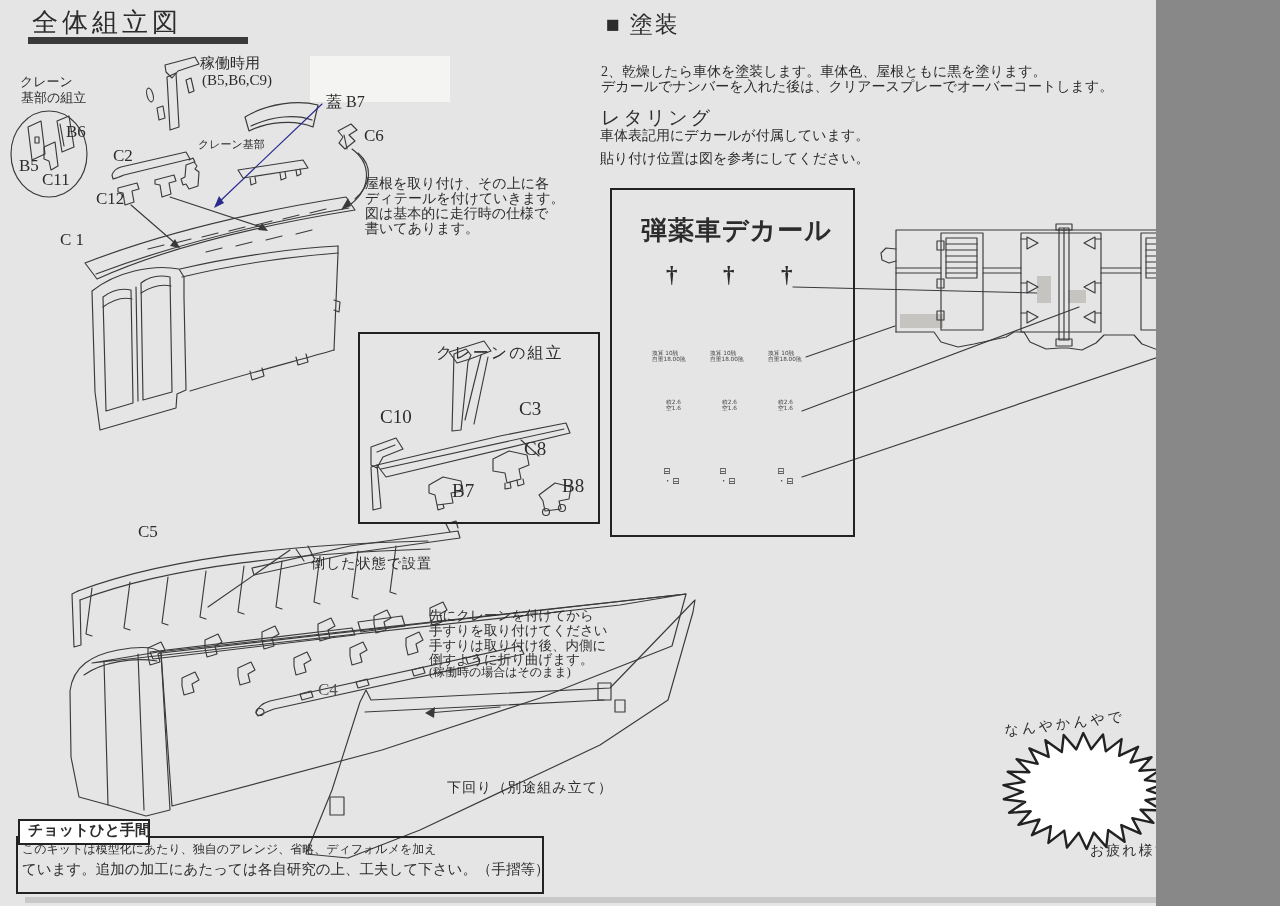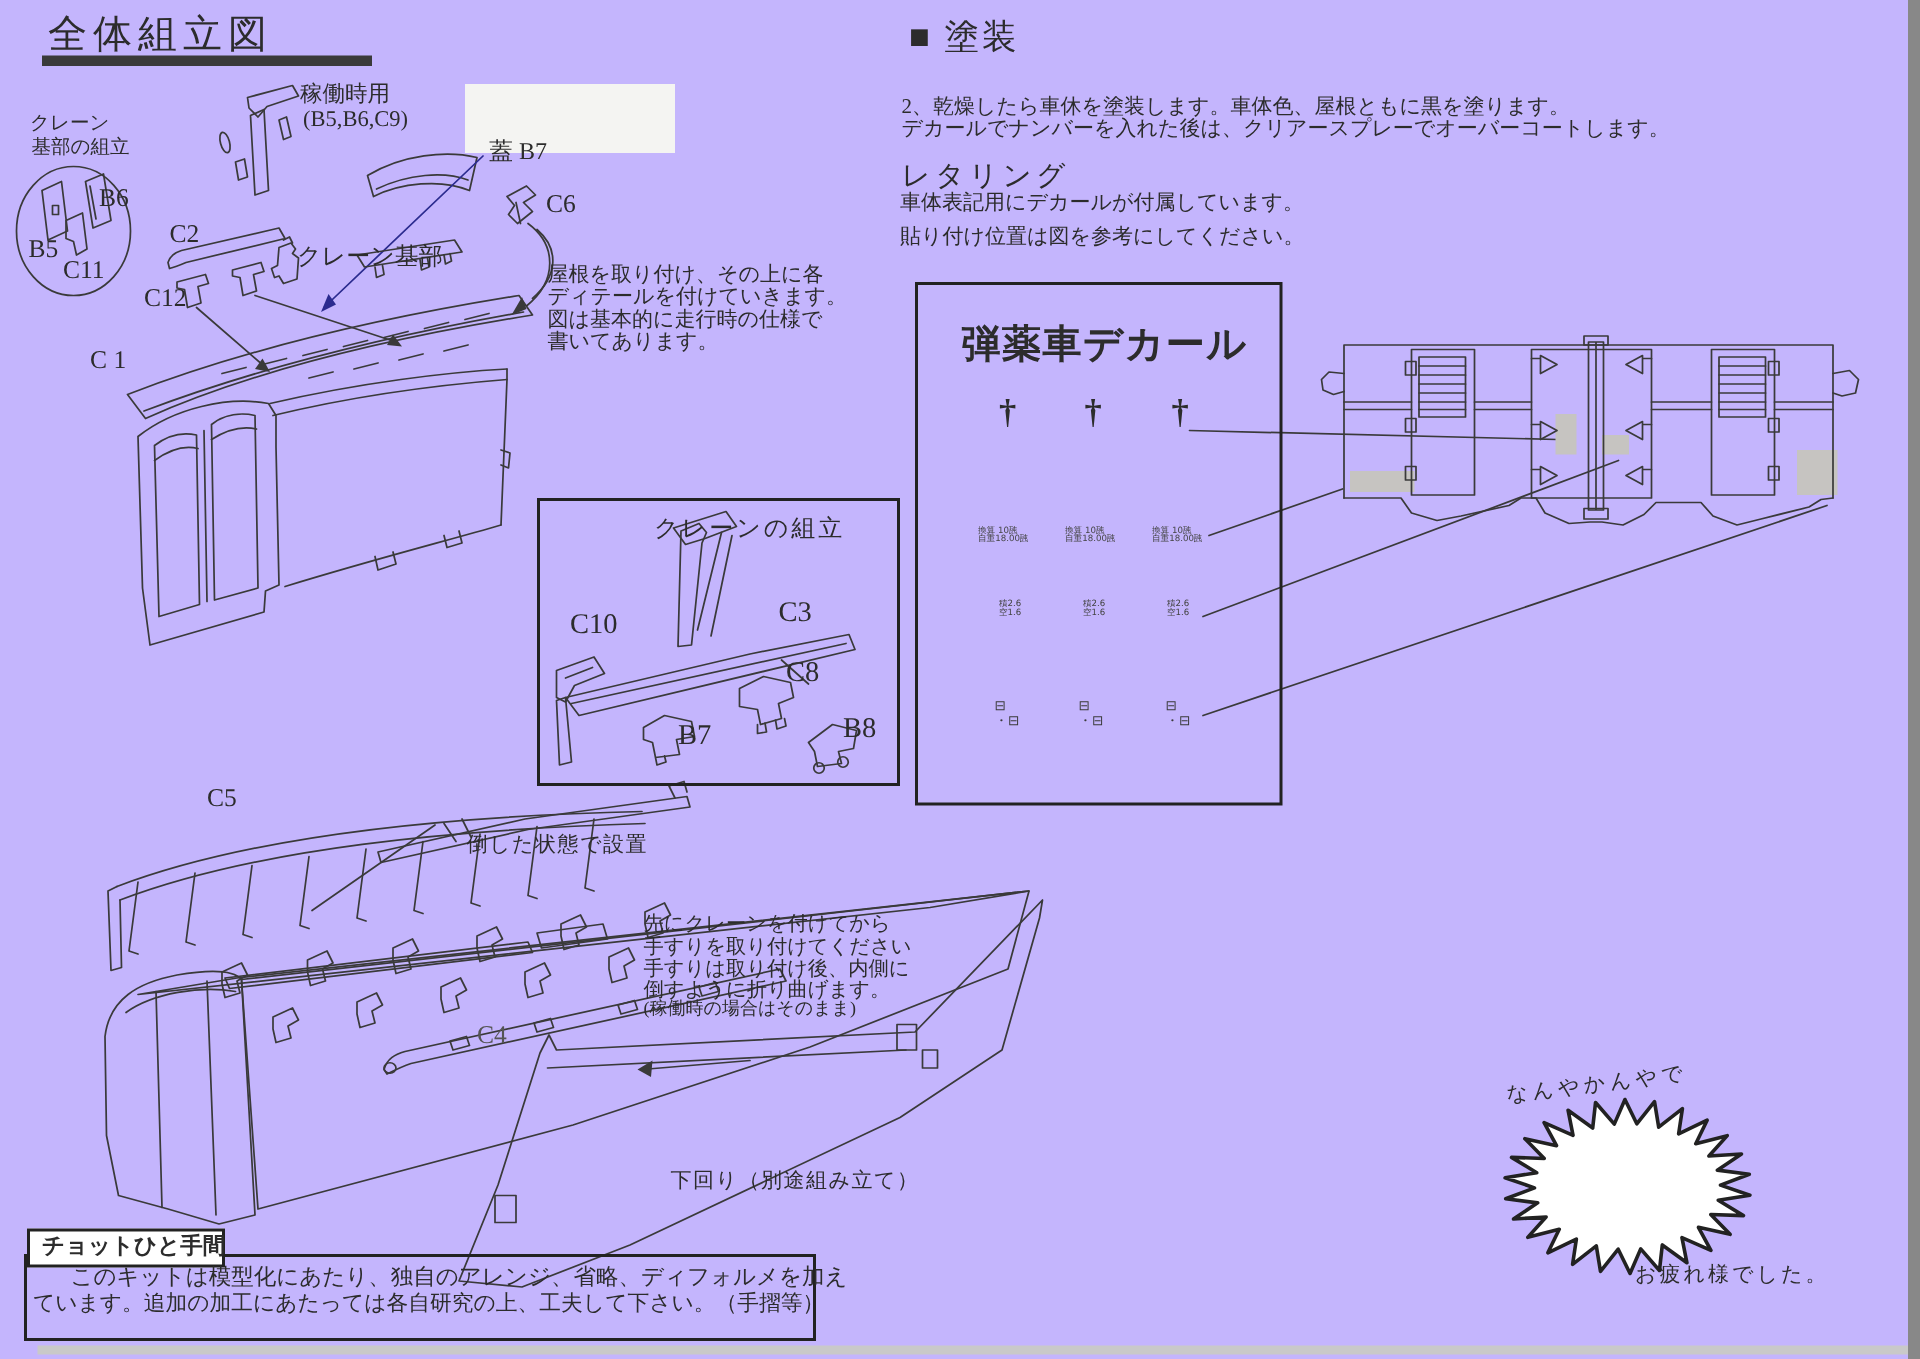--- a/index.html
+++ b/index.html
@@ -1,16 +1,16 @@
 <!DOCTYPE html>
 <html><head>
 <meta charset="utf-8">
 <style>
   html,body{margin:0;padding:0;background:#888;}
-  .page{position:relative;width:1272px;height:906px;background:#c4b5fd;overflow:hidden;
+  .page{position:relative;width:1156px;height:906px;background:#e5e5e5;overflow:hidden;
         font-family:"Liberation Serif","DejaVu Serif",serif;color:#242424;}
   .lbl{position:absolute;white-space:nowrap;line-height:1.15;color:#2c2c2c;}
   .go{font-family:"DejaVu Sans","Liberation Sans",sans-serif;}
   svg.art{position:absolute;left:0;top:0;z-index:1;}
   svg.art *{stroke:#3a3a3a;fill:none;stroke-width:1.15;stroke-linecap:round;stroke-linejoin:round;}
   svg.art .fgray{fill:#c6c4c1;stroke:none;}
   svg.art .fink{fill:#3a3a3a;stroke:none;}
   svg.art .blue{stroke:#2b2b8f;}
   svg.art .bluef{fill:#2b2b8f;stroke:none;}
   svg.art .thick{stroke-width:2.2;}
@@ -226,21 +226,21 @@
   <div class="lbl txtz" style="left:20px;top:75px;font-size:13px;">クレーン</div>
   <div class="lbl txtz" style="left:21px;top:91px;font-size:13px;">基部の組立</div>
   <div class="lbl txtz" style="left:66px;top:122px;font-size:17px;">B6</div>
   <div class="lbl txtz" style="left:19px;top:156px;font-size:17px;">B5</div>
   <div class="lbl txtz" style="left:42px;top:170px;font-size:17px;">C11</div>
 
   <div class="lbl txtz" style="left:200px;top:55px;font-size:15px;">稼働時用</div>
   <div class="lbl txtz" style="left:202px;top:72px;font-size:15px;">(B5,B6,C9)</div>
 
   <div class="lbl txtz" style="left:113px;top:146px;font-size:17px;">C2</div>
-  <div class="lbl txtz" style="left:198px;top:163px;font-size:16px;">クレーン基部</div>
+  <div class="lbl txtz" style="left:198px;top:138px;font-size:11px;">クレーン基部</div>
   <div class="lbl txtz" style="left:96px;top:189px;font-size:17px;">C12</div>
   <div class="lbl txtz" style="left:60px;top:230px;font-size:17px;">C 1</div>
   <div class="lbl txtz" style="left:326px;top:93px;font-size:16px;">蓋 B7</div>
   <div class="lbl txtz" style="left:364px;top:126px;font-size:17px;">C6</div>
 
   <div>
     <div class="lbl txtz" style="left:365px;top:176px;font-size:14px;">屋根を取り付け、その上に各</div>
     <div class="lbl txtz" style="left:365px;top:191px;font-size:14px;">ディテールを付けていきます。</div>
     <div class="lbl txtz" style="left:365px;top:206px;font-size:14px;">図は基本的に走行時の仕様で</div>
     <div class="lbl txtz" style="left:365px;top:221px;font-size:14px;">書いてあります。</div>
@@ -317,19 +317,19 @@
     <div class="lbl txtz" style="left:429px;top:638px;font-size:13.5px;">手すりは取り付け後、内側に</div>
     <div class="lbl txtz" style="left:429px;top:652px;font-size:13.5px;">倒すように折り曲げます。</div>
     <div class="lbl txtz" style="left:429px;top:666px;font-size:12px;font-family:Liberation Serif, serif;">(稼働時の場合はそのまま)</div>
   </div>
 
   <div class="lbl txtz" style="left:447px;top:780px;font-size:14px;letter-spacing:1px;">下回り（別途組み立て）</div>
 
   <div class="box" style="left:16px;top:836px;width:524px;height:54px;"></div>
   <div class="box" style="left:18px;top:819px;width:128px;height:22px;background:#fff;z-index:3;"></div>
   <div class="lbl txtz go" style="left:28px;top:822px;font-size:15px;font-weight:bold;z-index:4;">チョットひと手間</div>
-  <div class="lbl txtz go" style="left:22px;top:843px;font-size:15px;z-index:4;margin-left:25px;">このキットは模型化にあたり、独自のアレンジ、省略、ディフォルメを加え</div>
+  <div class="lbl txtz go" style="left:22px;top:843px;font-size:12px;z-index:4;">このキットは模型化にあたり、独自のアレンジ、省略、ディフォルメを加え</div>
   <div class="lbl txtz go" style="left:22px;top:861px;font-size:14.5px;z-index:4;">ています。追加の加工にあたっては各自研究の上、工夫して下さい。（手摺等）</div>
 
   <div class="lbl txtz" style="left:1004px;top:716px;font-size:14px;letter-spacing:3px;transform:rotate(-7deg);">なんやかんやで</div>
   <div class="lbl txtz" style="left:1090px;top:843px;font-size:14px;letter-spacing:2px;">お疲れ様でした。</div>
 
 </div>
 
 </body></html>

